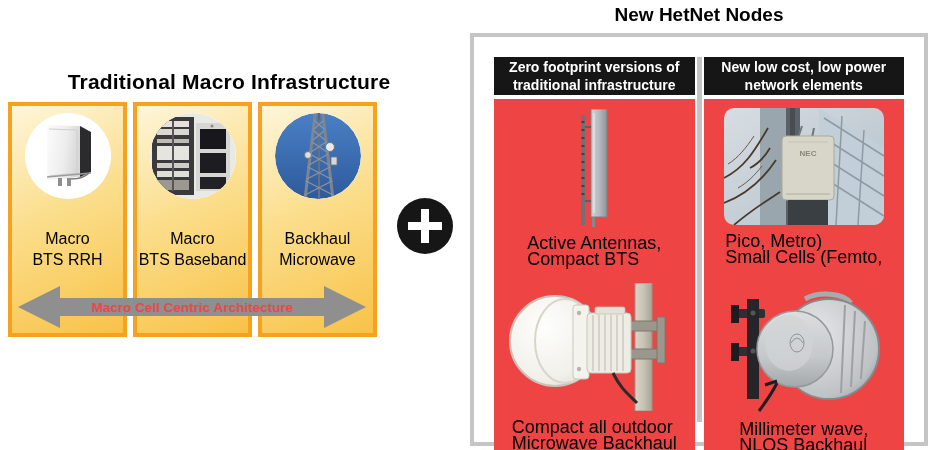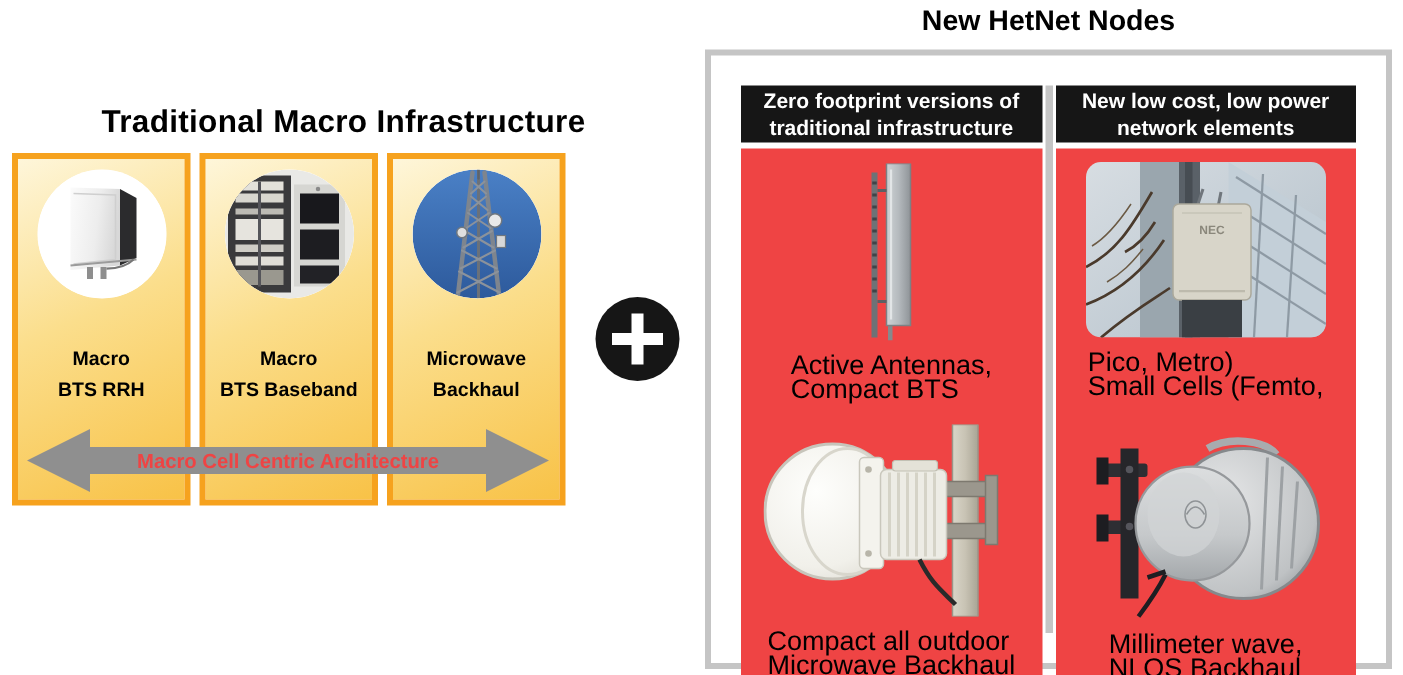--- a/index.html
+++ b/index.html
@@ -20,22 +20,22 @@
     border:4px solid #F6A21E;
     background:linear-gradient(155deg,#FEF6DA 0%,#FBDE8C 45%,#F8C247 100%);
     display:flex;flex-direction:column;align-items:center;
   }
   .photo-circle{
     width:86px;height:86px;border-radius:50%;margin-top:7px;
     overflow:hidden;background:#fff;flex:0 0 auto;
   }
   .photo-circle svg{display:block;}
   .panel-label{
-    margin-top:29px;text-align:center;font-weight:bold;
-    font-size:13px;line-height:21px;
+    margin-top:29px;text-align:center;font-weight:normal;
+    font-size:16px;line-height:21px;
   }
   .arrow-wrap{left:18px;top:286px;width:348px;height:42px;}
   .arrow-wrap svg{position:absolute;left:0;top:0;}
   .arrow-label{
     position:absolute;inset:0;display:flex;align-items:center;justify-content:center;
     font-size:13.5px;font-weight:bold;color:#ef4444;
   }
   .plus{
     left:397px;top:198px;width:56px;height:56px;border-radius:50%;
     background:#161616;
@@ -165,22 +165,22 @@
               <line x1="57" y1="68" x2="30" y2="82"></line>
           </g>
           <circle cx="55" cy="34" r="4.5" fill="#E9E9E9" stroke="#70777f" stroke-width="1"></circle>
           <circle cx="33" cy="42" r="3.5" fill="#DFDFDF" stroke="#70777f" stroke-width="1"></circle>
           <rect x="56" y="44" width="6" height="8" fill="#D8D8D8" stroke="#70777f" stroke-width="0.8"></rect>
           <line x1="44" y1="0" x2="44" y2="6" stroke="#5c636b" stroke-width="1.5"></line>
         </g>
       </svg>
     </div>
     <div class="panel-label">
+      <div>Backhaul</div>
       <div>Microwave</div>
-      <div>Backhaul</div>
     </div>
   </div>
 </div>
 
 <div class="abs arrow-wrap">
   <svg width="348" height="42" viewBox="0 0 348 42">
     <polygon points="0,21 42,0 42,12 306,12 306,0 348,21 306,42 306,30 42,30 42,42" fill="#8F8F8F"></polygon>
   </svg>
   <div class="arrow-label">Macro Cell Centric Architecture</div>
 </div>

